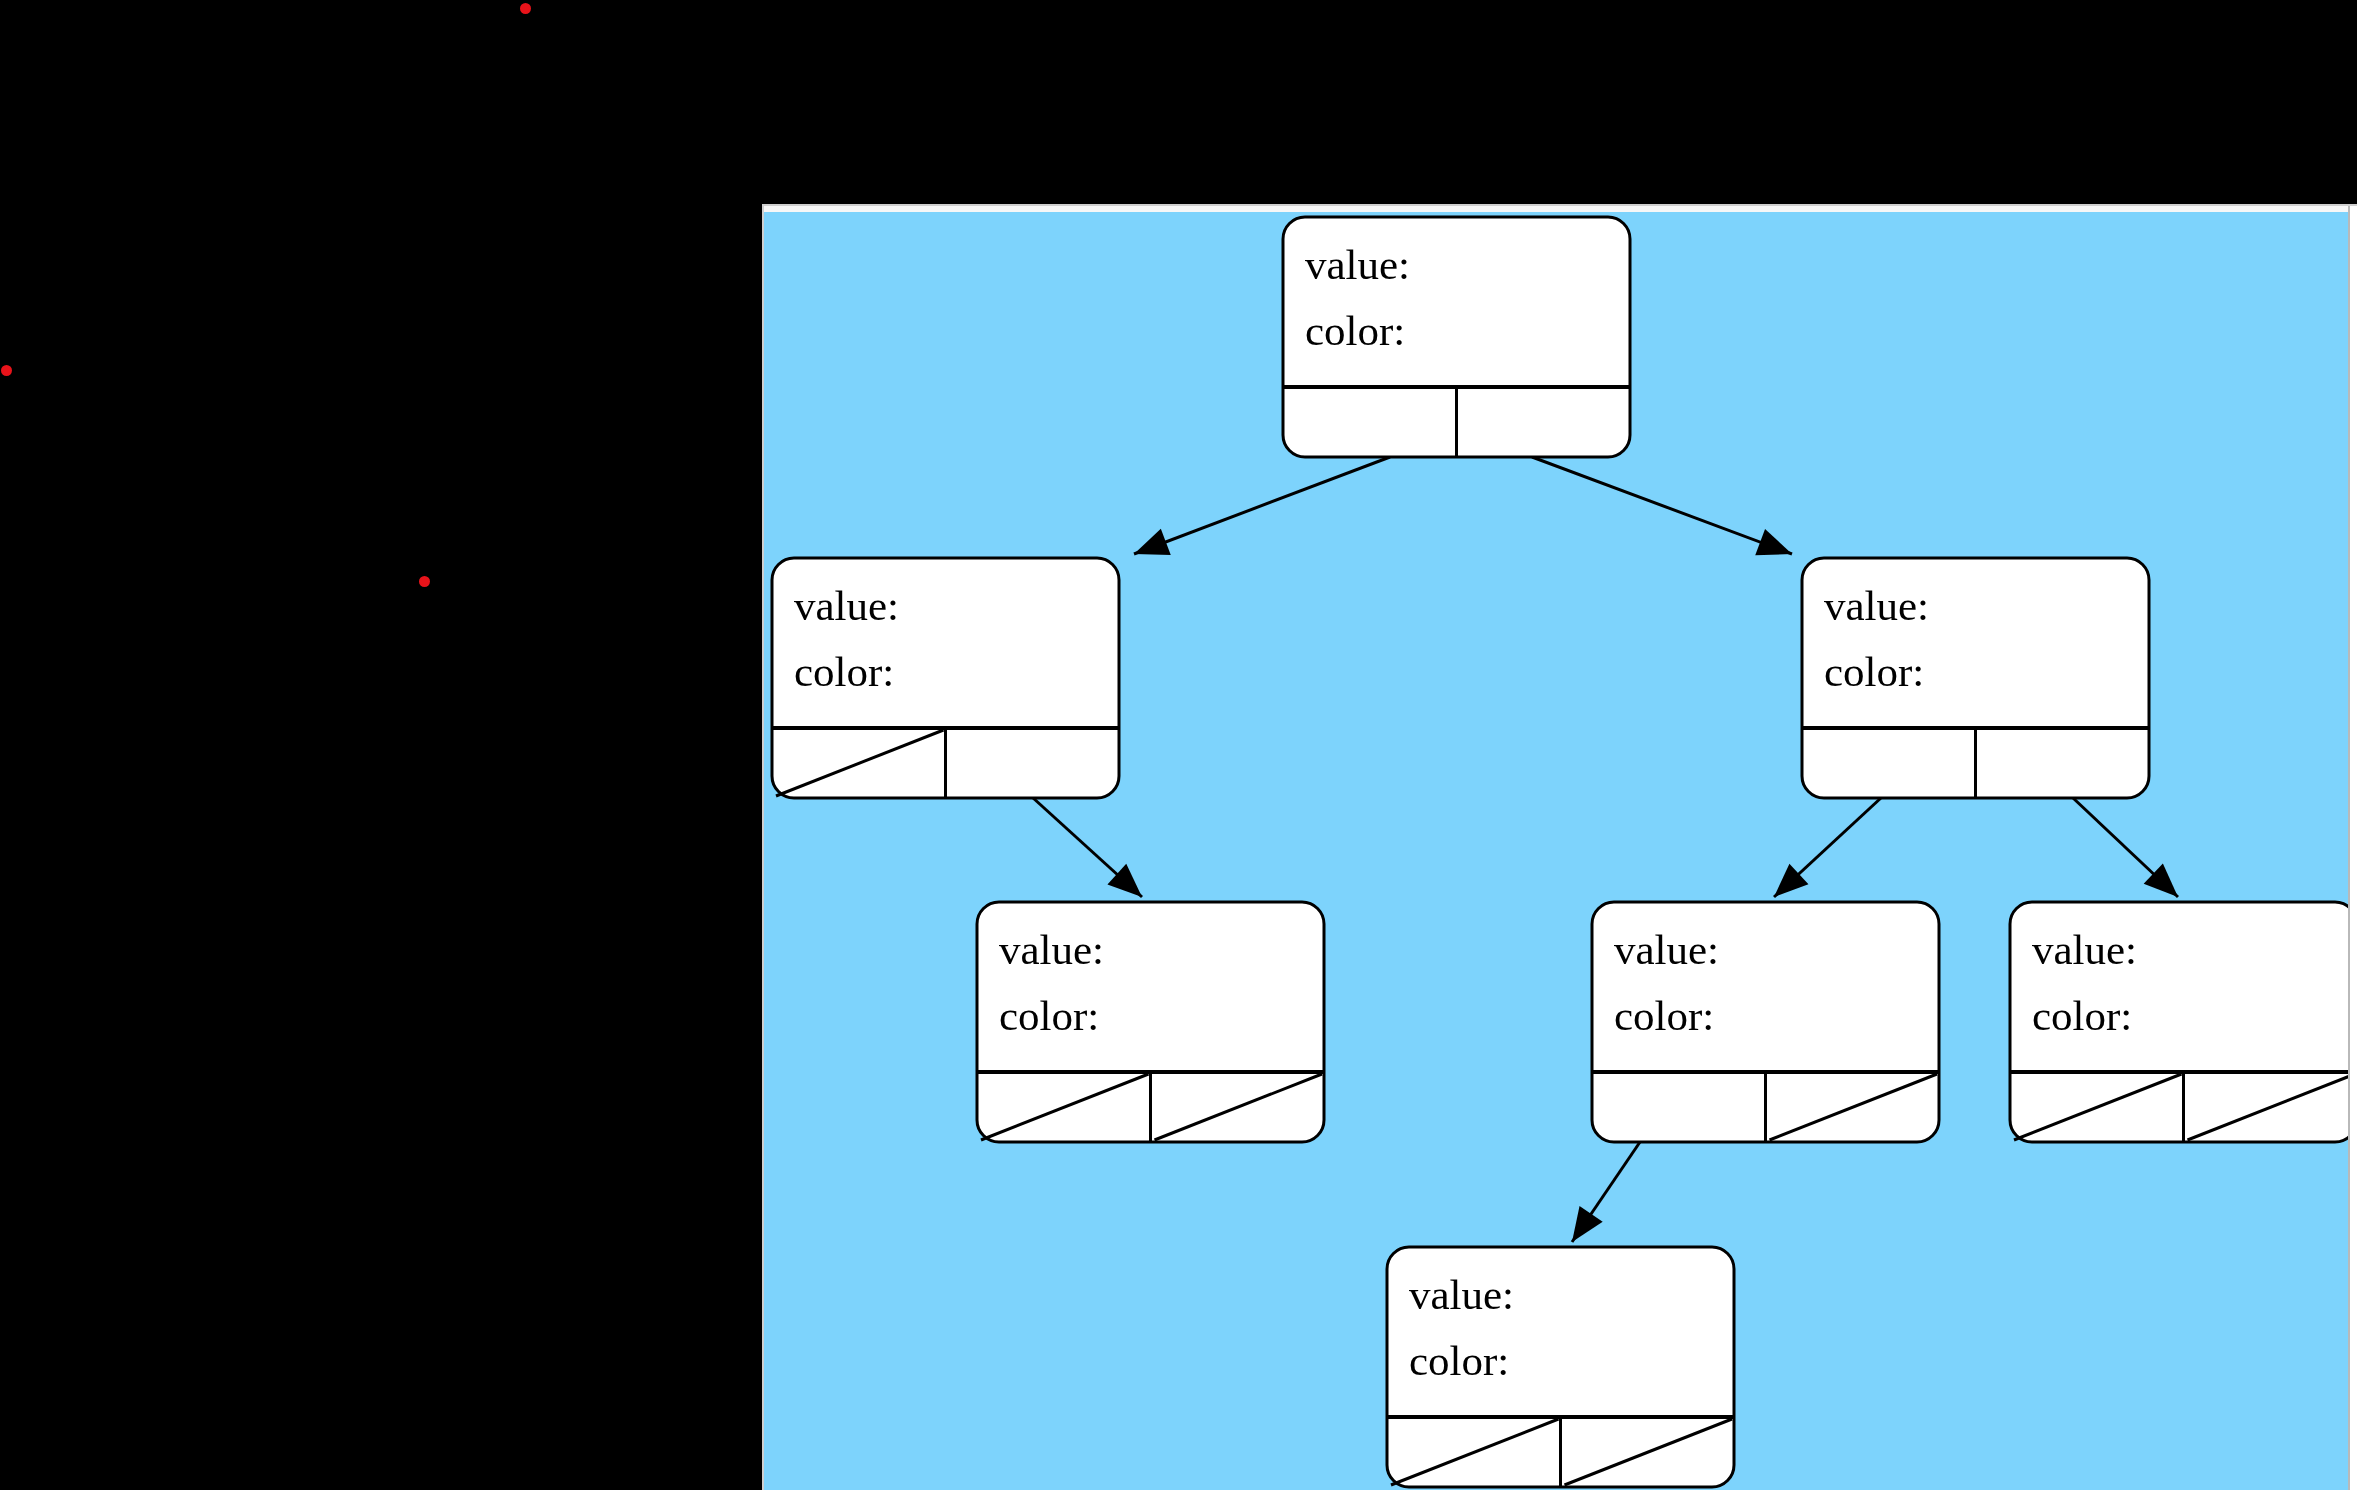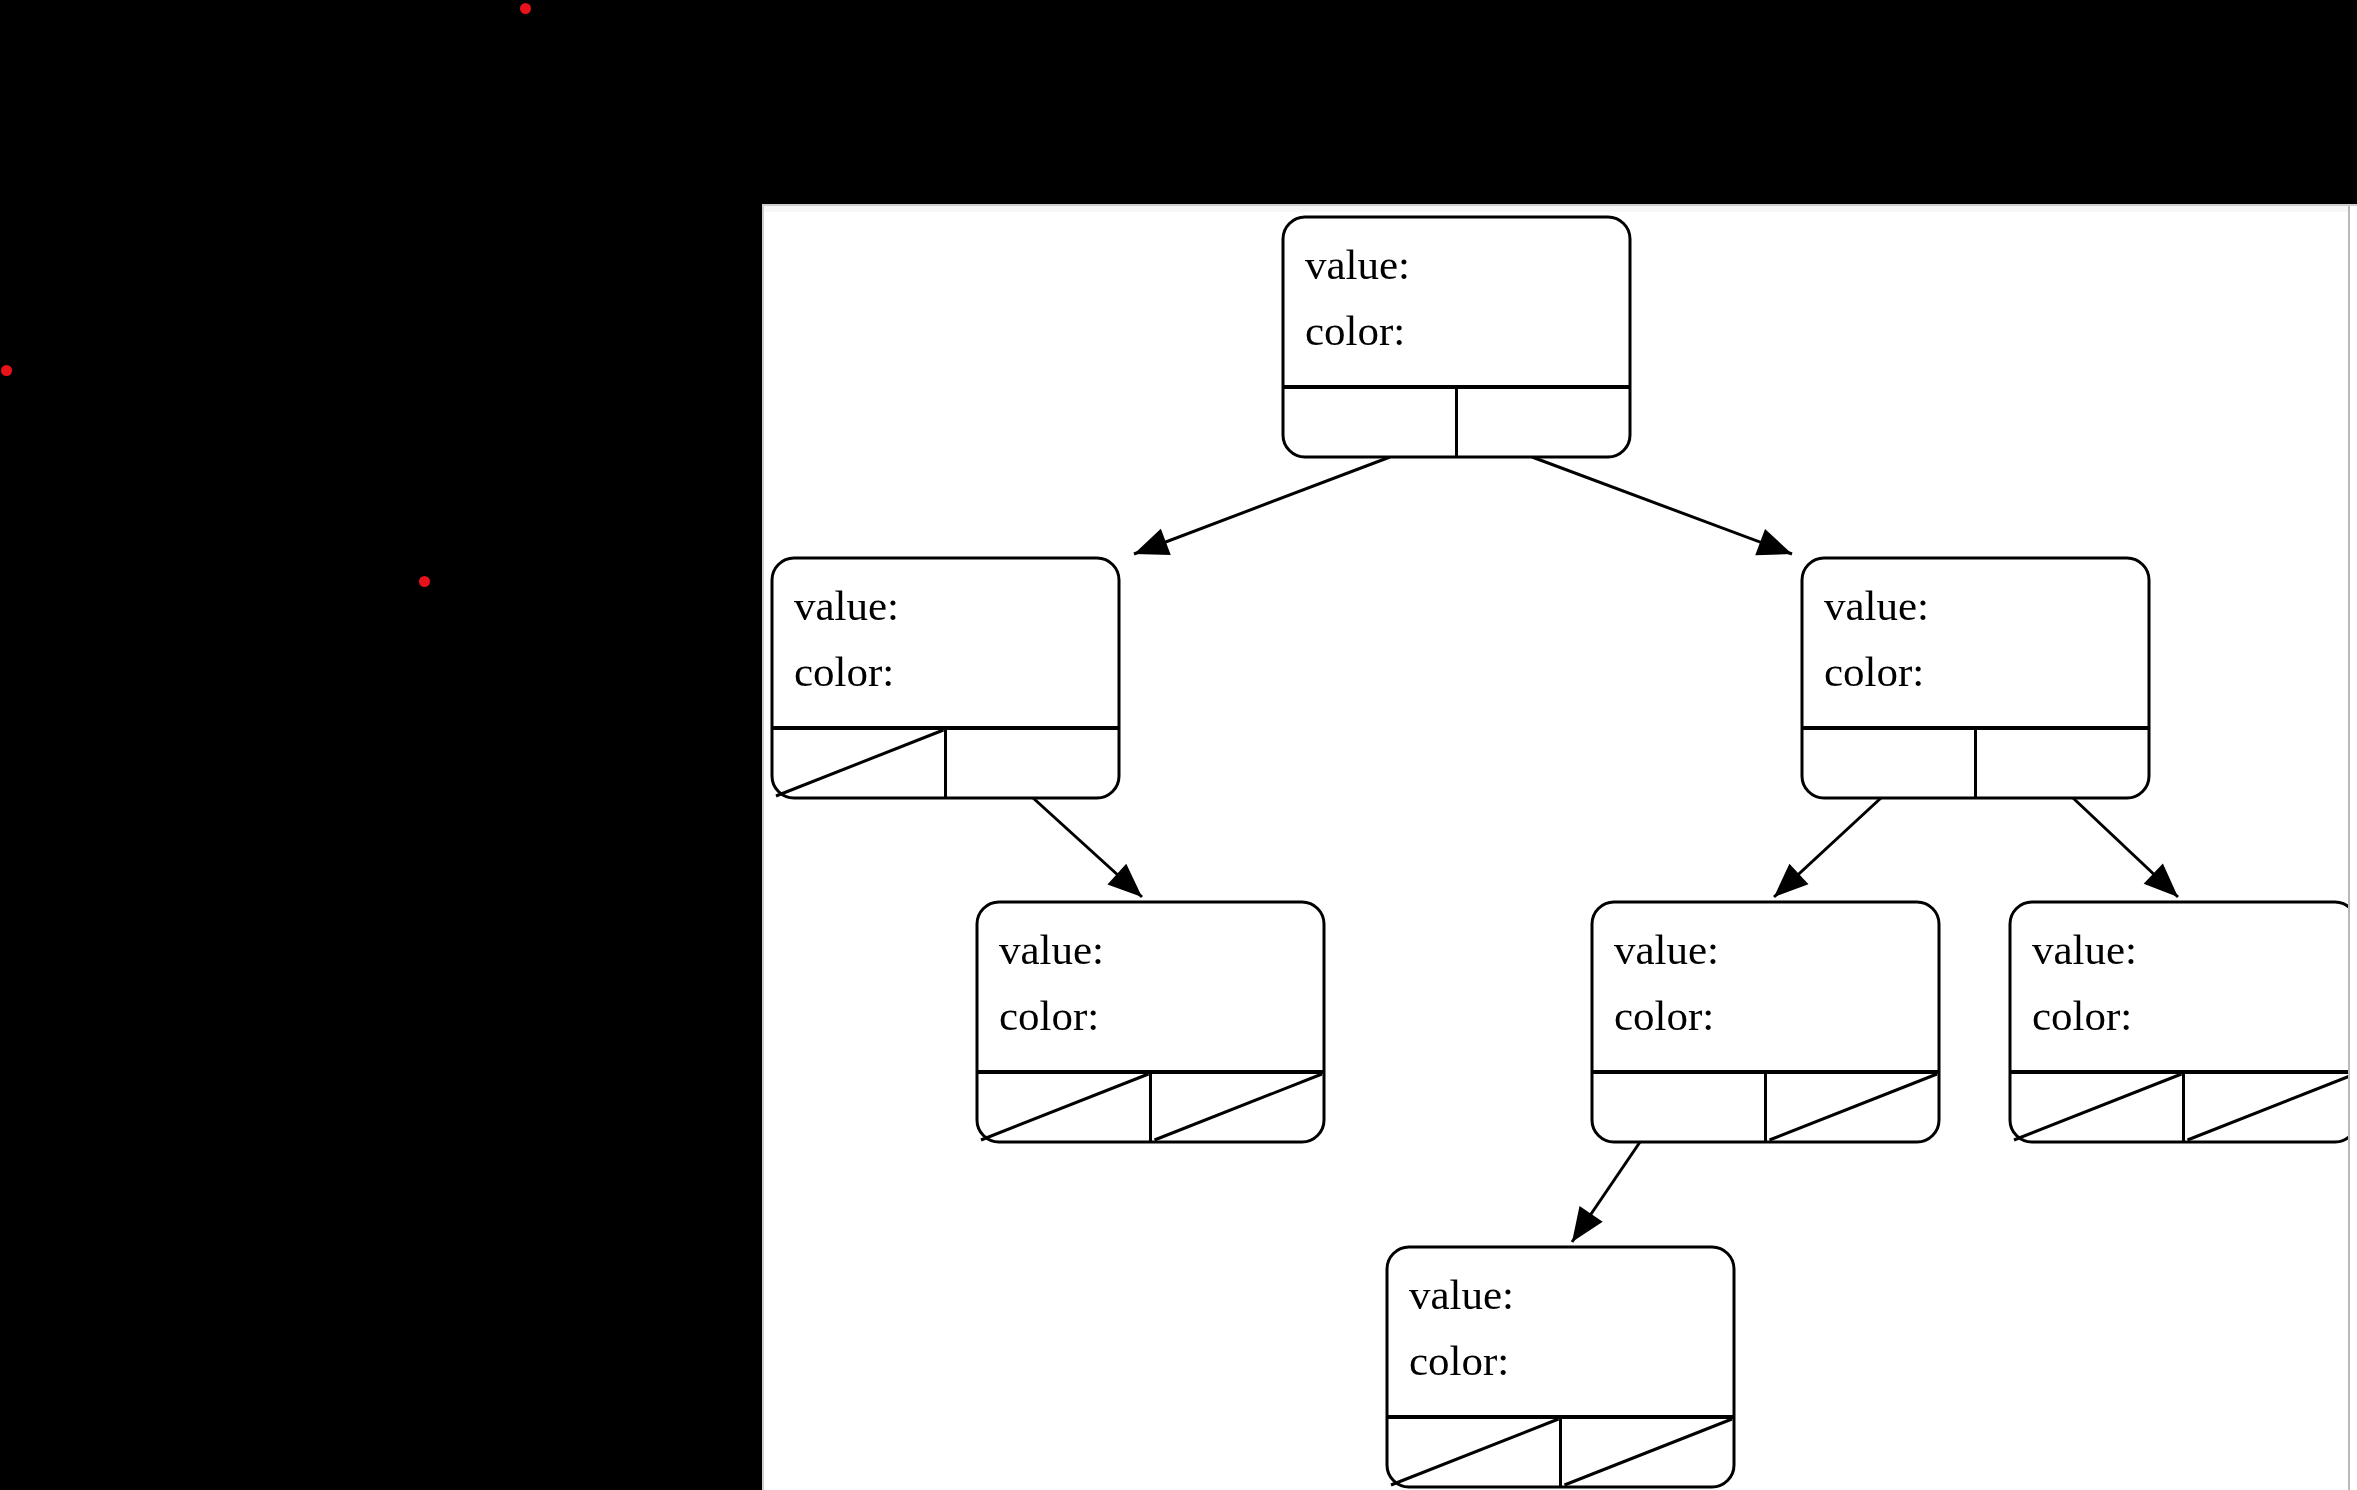--- a/index.html
+++ b/index.html
@@ -21,21 +21,21 @@
     height: 11px;
     border-radius: 50%;
     background: #e8131a;
   }
   #diagram-panel {
     position: absolute;
     left: 762px;
     top: 204px;
     width: 1595px;
     height: 1286px;
-    background: #ffffff;
+    background: #7dd3fc;
     border-left: 2px solid #cfcfcf;
     border-top: 2px solid #cfcfcf;
     box-sizing: border-box;
     overflow: hidden;
   }
   #panel-topstrip {
     position: absolute;
     left: 0;
     top: 0;
     width: 100%;

